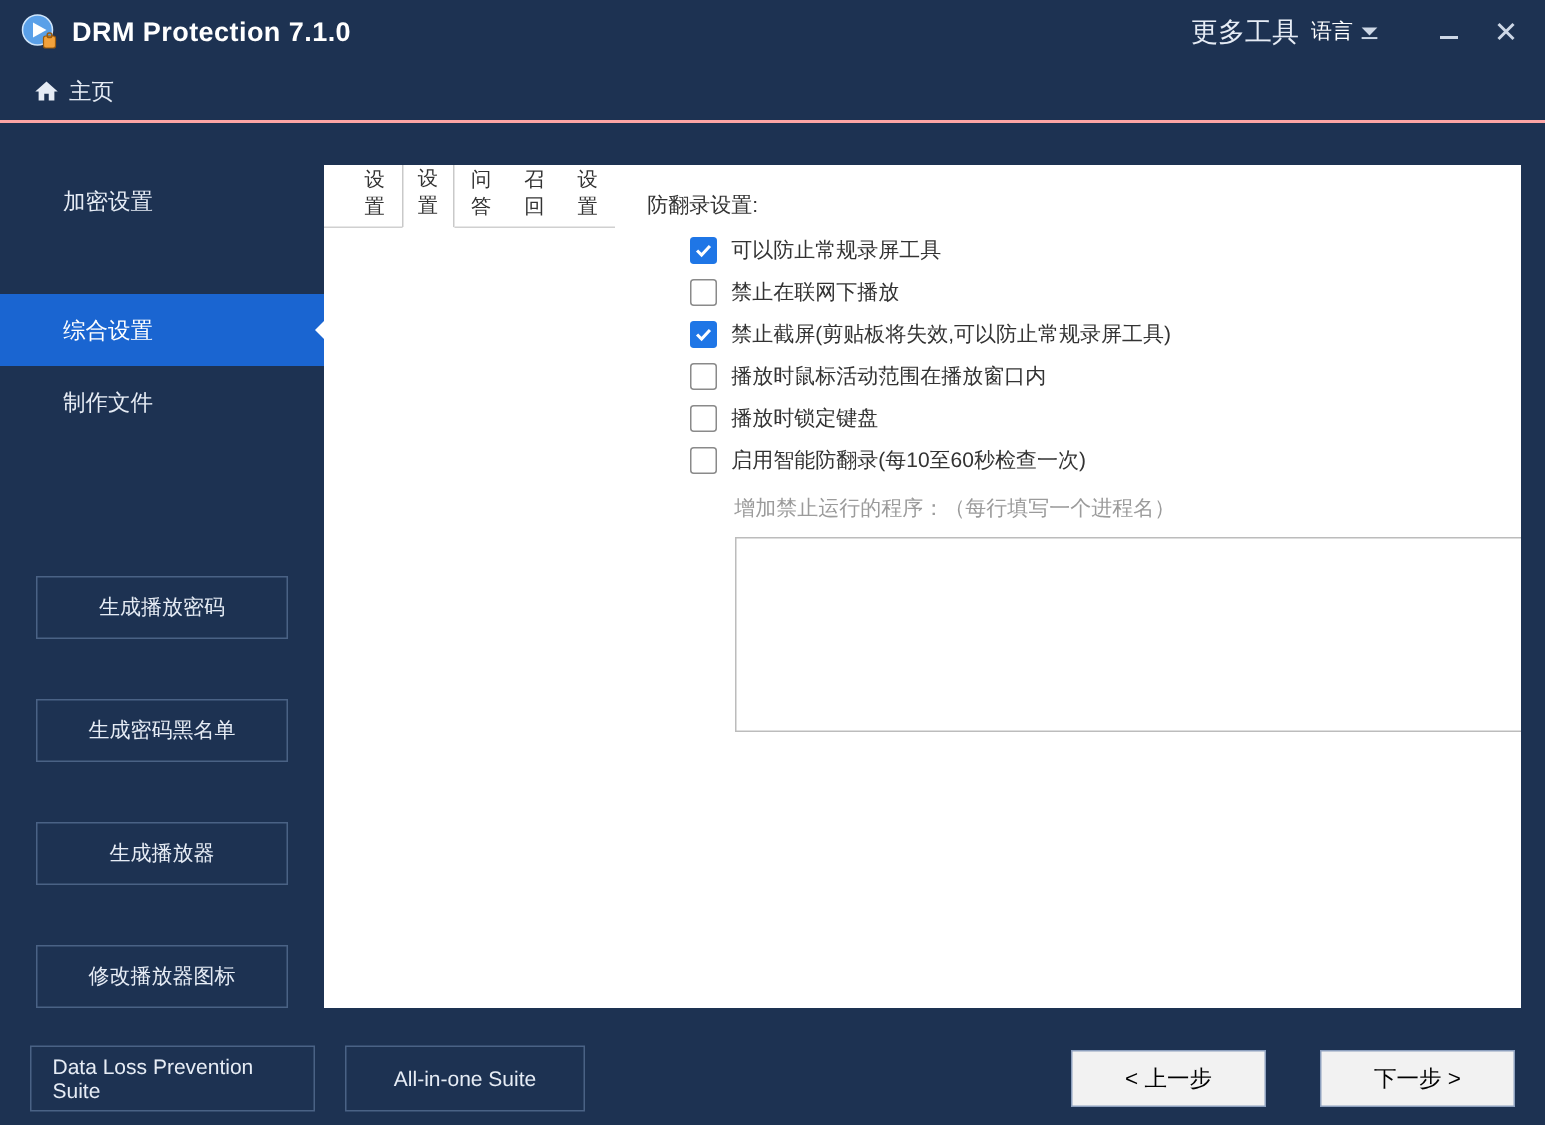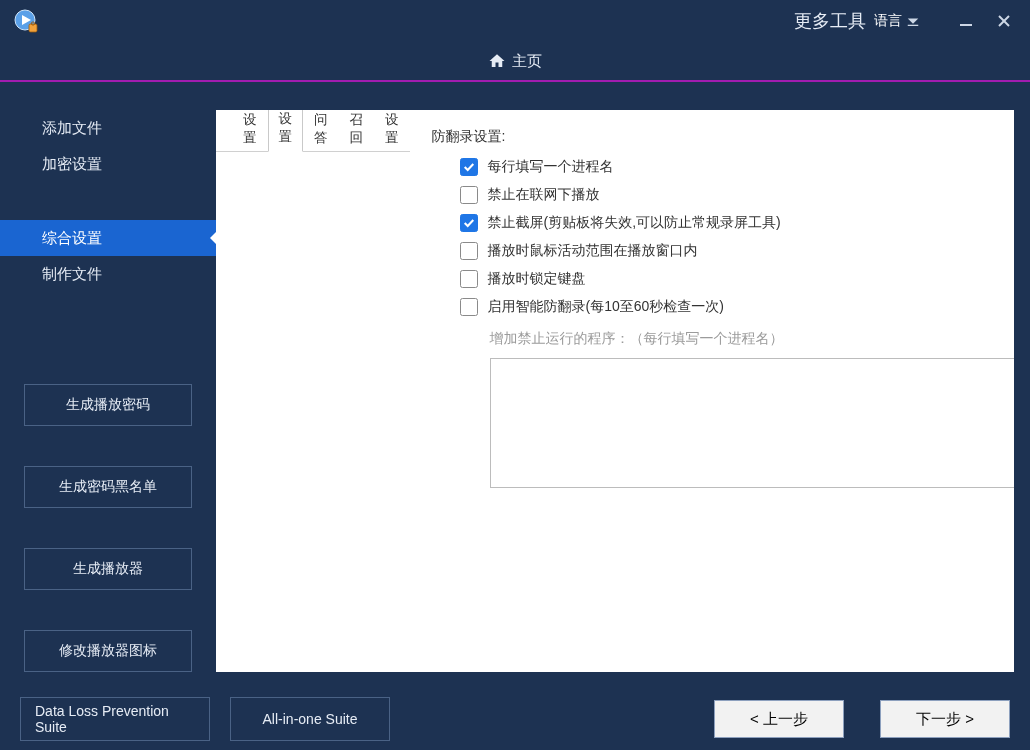--- a/index.html
+++ b/index.html
@@ -16,23 +16,23 @@
   .app-title { font-size: 18px; font-weight: bold; color:#ffffff; letter-spacing:0.3px; }
   .titlebar-spacer { flex: 1; }
   .titlebar-link { font-size: 18px; color: #e6ecf5; margin-right: 8px; cursor: pointer; }
   .lang-wrap { display:flex; align-items:center; gap:4px; margin-right:20px; cursor:pointer;}
   .chevdown { width:14px; height:14px; }
   .win-btn { width: 24px; height:24px; display:flex; align-items:center; justify-content:center; margin-left:14px; cursor:pointer;}
   .win-btn svg { stroke:#cdd7e6; }
 
   
   .homebar {
-    height: 40px; display:flex; align-items:center; justify-content:center;
+    height: 40px; display:flex; align-items:center; justify-content:flex-start;
     padding: 0 22px 0 22px;
-    border-bottom: 2px solid #a21caf;
+    border-bottom: 2px solid #fca5a5;
   }
   .home-link { display:flex; align-items:center; gap:6px; font-size:15px; color:#e6ecf5; cursor:pointer;}
   .home-link svg { width:18px; height:18px; fill:#e6ecf5; }
 
   
   .main { flex:1; display:flex; padding: 28px 16px 16px 0; gap:0; overflow:hidden; }
 
   .sidebar { width: 216px; display:flex; flex-direction:column; }
   .nav-item {
     height: 50px; display:flex; align-items:center; padding-left:42px;
@@ -104,20 +104,21 @@
 
 <div class="titlebar">
   <span class="app-logo">
     <svg viewBox="0 0 24 24">
       <circle cx="11" cy="11" r="10" fill="#5aa0e8" stroke="#cfe5fb" stroke-width="1"></circle>
       <polygon points="8,6 17,11 8,16" fill="#ffffff"></polygon>
       <rect x="15" y="15" width="8" height="8" rx="1.5" fill="#f2a23c" stroke="#9a5a0d" stroke-width="0.8"></rect>
       <rect x="17.5" y="13" width="3" height="3" rx="1.2" fill="none" stroke="#9a5a0d" stroke-width="1"></rect>
     </svg>
   </span>
+  <span class="app-title">DRM Protection 7.1.0</span>
   <span class="titlebar-spacer"></span>
   <span class="titlebar-link">更多工具</span>
   <span class="lang-wrap">
     <span>语言</span>
     <svg class="chevdown" viewBox="0 0 16 16">
       <polygon points="2,5 14,5 8,11" fill="#cdd7e6"></polygon>
       <line x1="2" y1="13" x2="14" y2="13" stroke="#cdd7e6" stroke-width="1.5"></line>
     </svg>
   </span>
   <span class="win-btn">
@@ -138,23 +139,20 @@
     <svg viewBox="0 0 24 24">
         <path d="M12 3 L2 12 H5 V20 H10 V14 H14 V20 H19 V12 H22 Z"></path>
       </svg>
     <span>主页</span>
   </span>
 </div>
 
 <div class="main">
   <div class="sidebar">
     <div class="nav-item">
-      <span>添加文件</span>
-    </div>
-    <div class="nav-item">
       <span>加密设置</span>
     </div>
     <div class="nav-item active">
       <span>综合设置</span>
     </div>
     <div class="nav-item">
       <span>制作文件</span>
     </div>
 
     <div class="side-buttons">
@@ -177,21 +175,21 @@
 
     <div class="tab-body">
       <div class="section-title">防翻录设置:</div>
       <div class="checks">
         <div class="chk-row">
           <span class="chk checked">
               <svg viewBox="0 0 14 14">
                 <polyline points="2,7 5.5,10.5 12,3.5"></polyline>
               </svg>
             </span>
-          <span>每行填写一个进程名</span>
+          <span>可以防止常规录屏工具</span>
         </div>
         <div class="chk-row">
           <span class="chk"></span>
           <span>禁止在联网下播放</span>
         </div>
         <div class="chk-row">
           <span class="chk checked">
               <svg viewBox="0 0 14 14">
                 <polyline points="2,7 5.5,10.5 12,3.5"></polyline>
               </svg>

